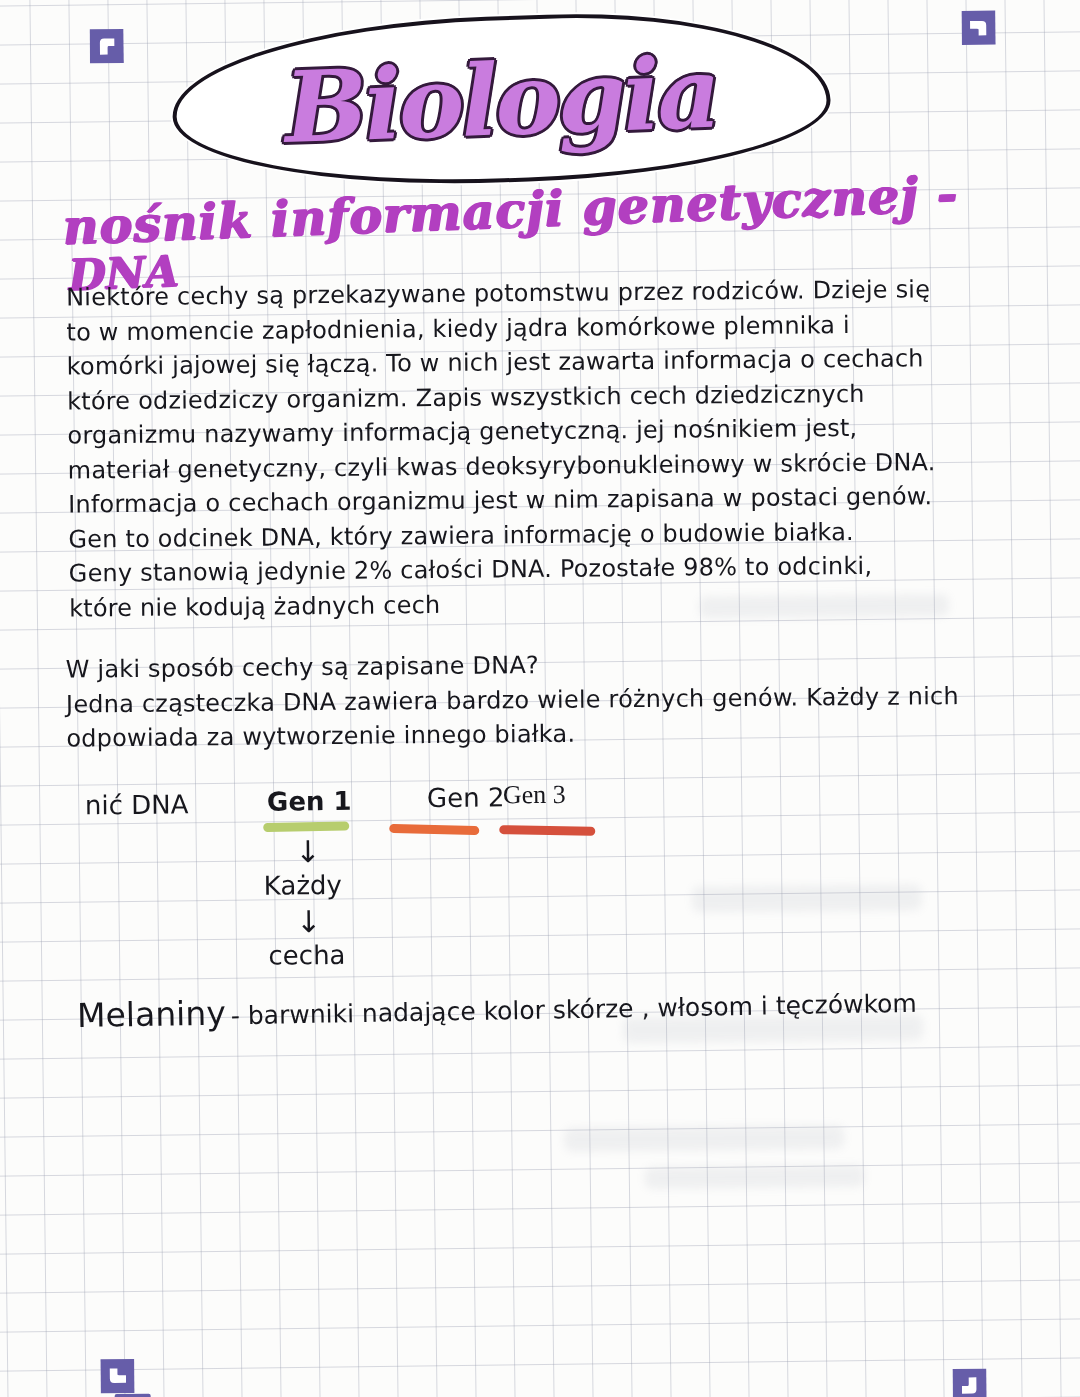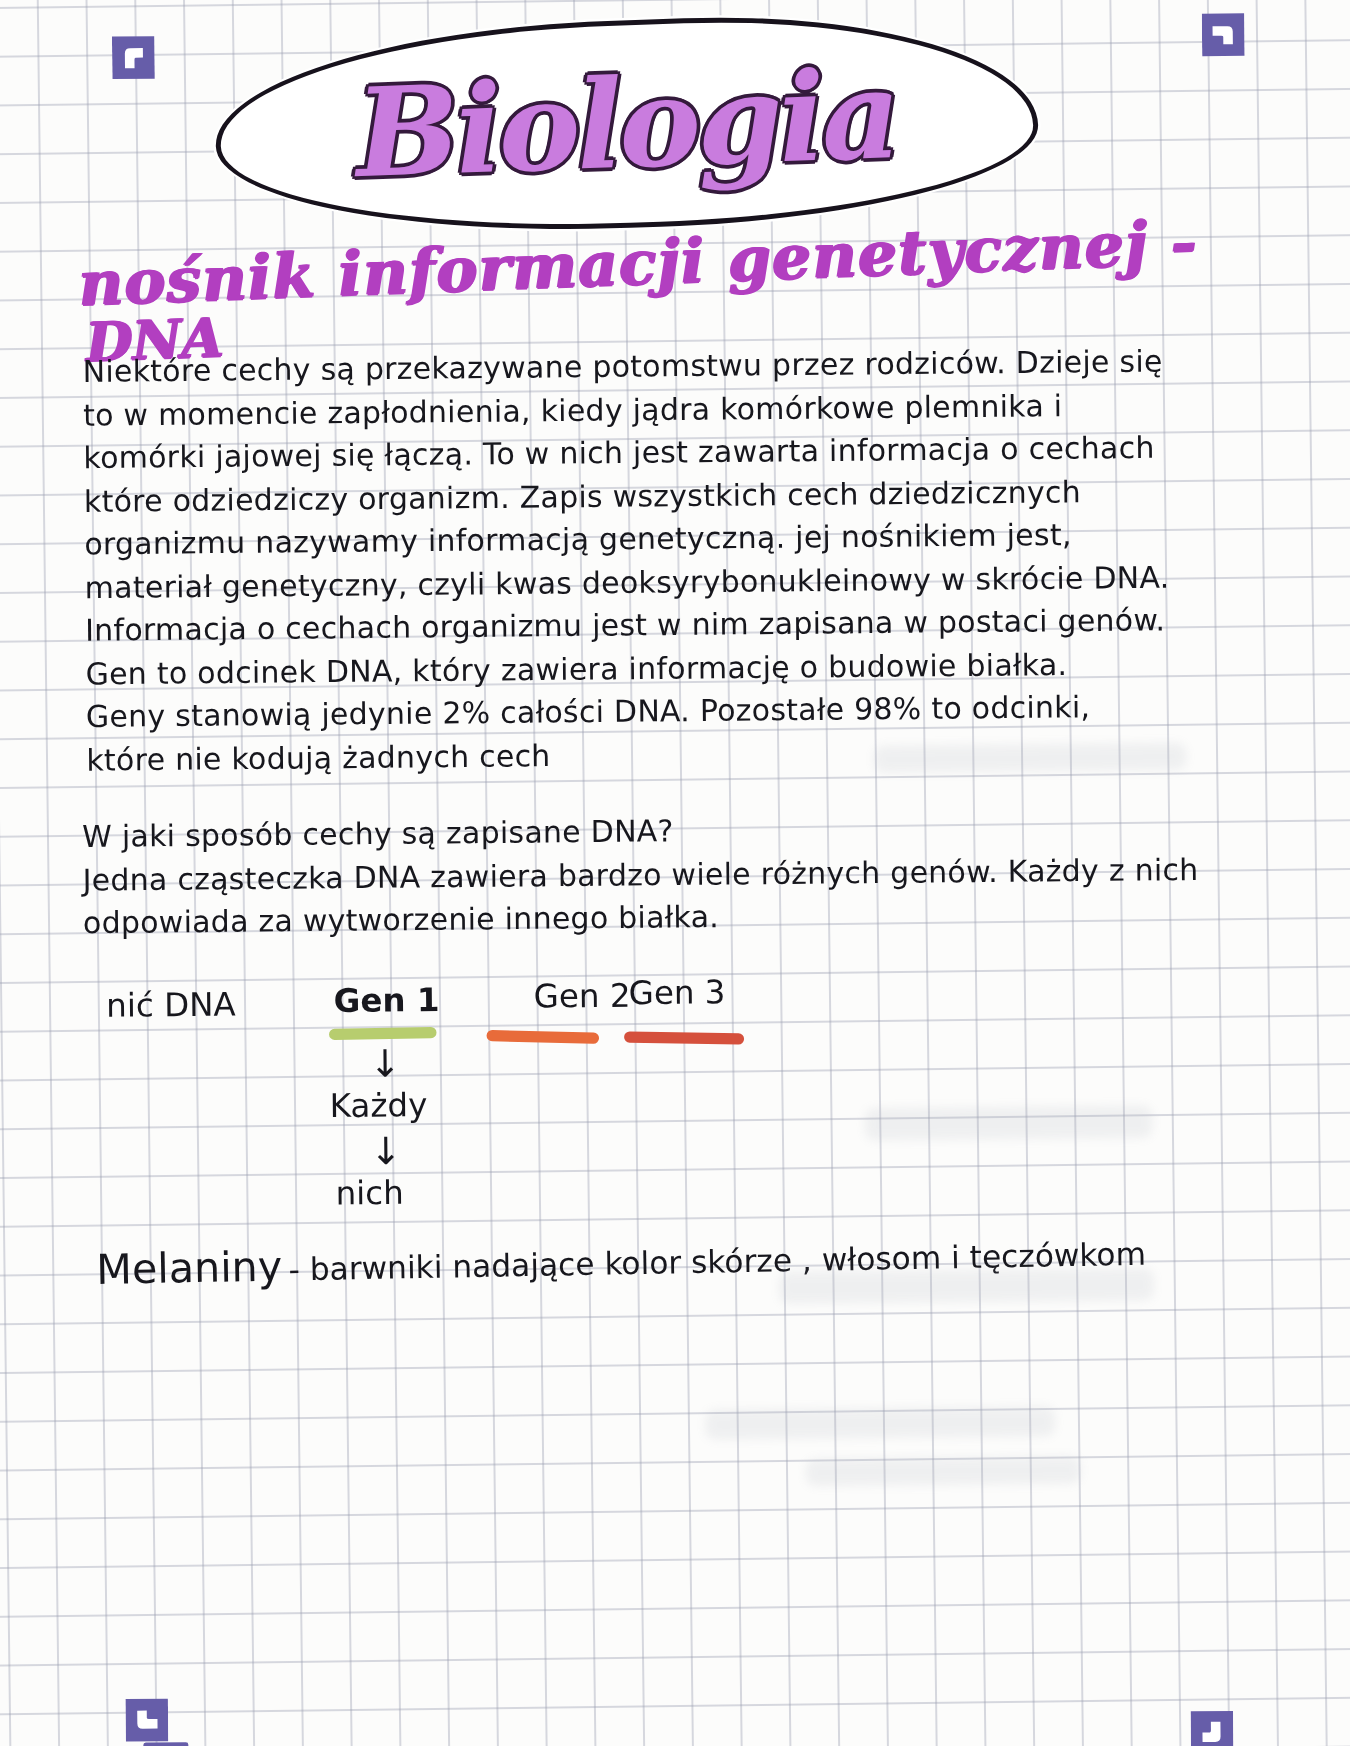--- a/index.html
+++ b/index.html
@@ -119,30 +119,30 @@
       <div>W jaki sposób cechy są zapisane DNA?</div>
       <div>Jedna cząsteczka DNA zawiera bardzo wiele różnych genów. Każdy z nich</div>
       <div>odpowiada za wytworzenie innego białka.</div>
     </div>
 
     <div class="diagram">
       <div class="dg" style="left:84px;top:786px;">nić DNA</div>
 
       <div class="dg" style="left:266px;top:784px;font-weight:bold;">Gen 1</div>
       <div class="dg" style="left:394px;top:782px;margin-left:32px;">Gen 2</div>
-      <div class="dg" style="left:502px;top:780px;">Gen 3</div>
+      <div class="dg" style="left:502px;top:780px;font-family:Liberation Serif, serif;">Gen 3</div>
 
       <div class="underline" style="left: 262px; top: 820px; width: 86px; transform: rotate(-0.5deg); background: rgb(183, 205, 110);"></div>
       <div class="underline" style="left: 388px; top: 824px; width: 90px; transform: rotate(2deg); background: rgb(232, 107, 58);"></div>
       <div class="underline" style="left: 498px; top: 826px; width: 96px; transform: rotate(1.5deg); background: rgb(213, 80, 60);"></div>
 
       <div class="arrow" style="left:294px;top:832px;">↓</div>
       <div class="dg" style="left:262px;top:868px;">Każdy</div>
       <div class="arrow" style="left:294px;top:902px;">↓</div>
-      <div class="dg" style="left:266px;top:938px;">nich</div>
+      <div class="dg" style="left:266px;top:938px;">cecha</div>
     </div>
 
     <div class="definition">
       <span class="term">Melaniny</span>
       <span class="def">- barwniki nadające kolor skórze , włosom i tęczówkom</span>
     </div>
 
     <div class="bleed" style="left:700px;top:598px;width:250px;height:22px;"></div>
     <div class="bleed" style="left:690px;top:888px;width:230px;height:26px;"></div>
     <div class="bleed" style="left:620px;top:1018px;width:300px;height:26px;"></div>

